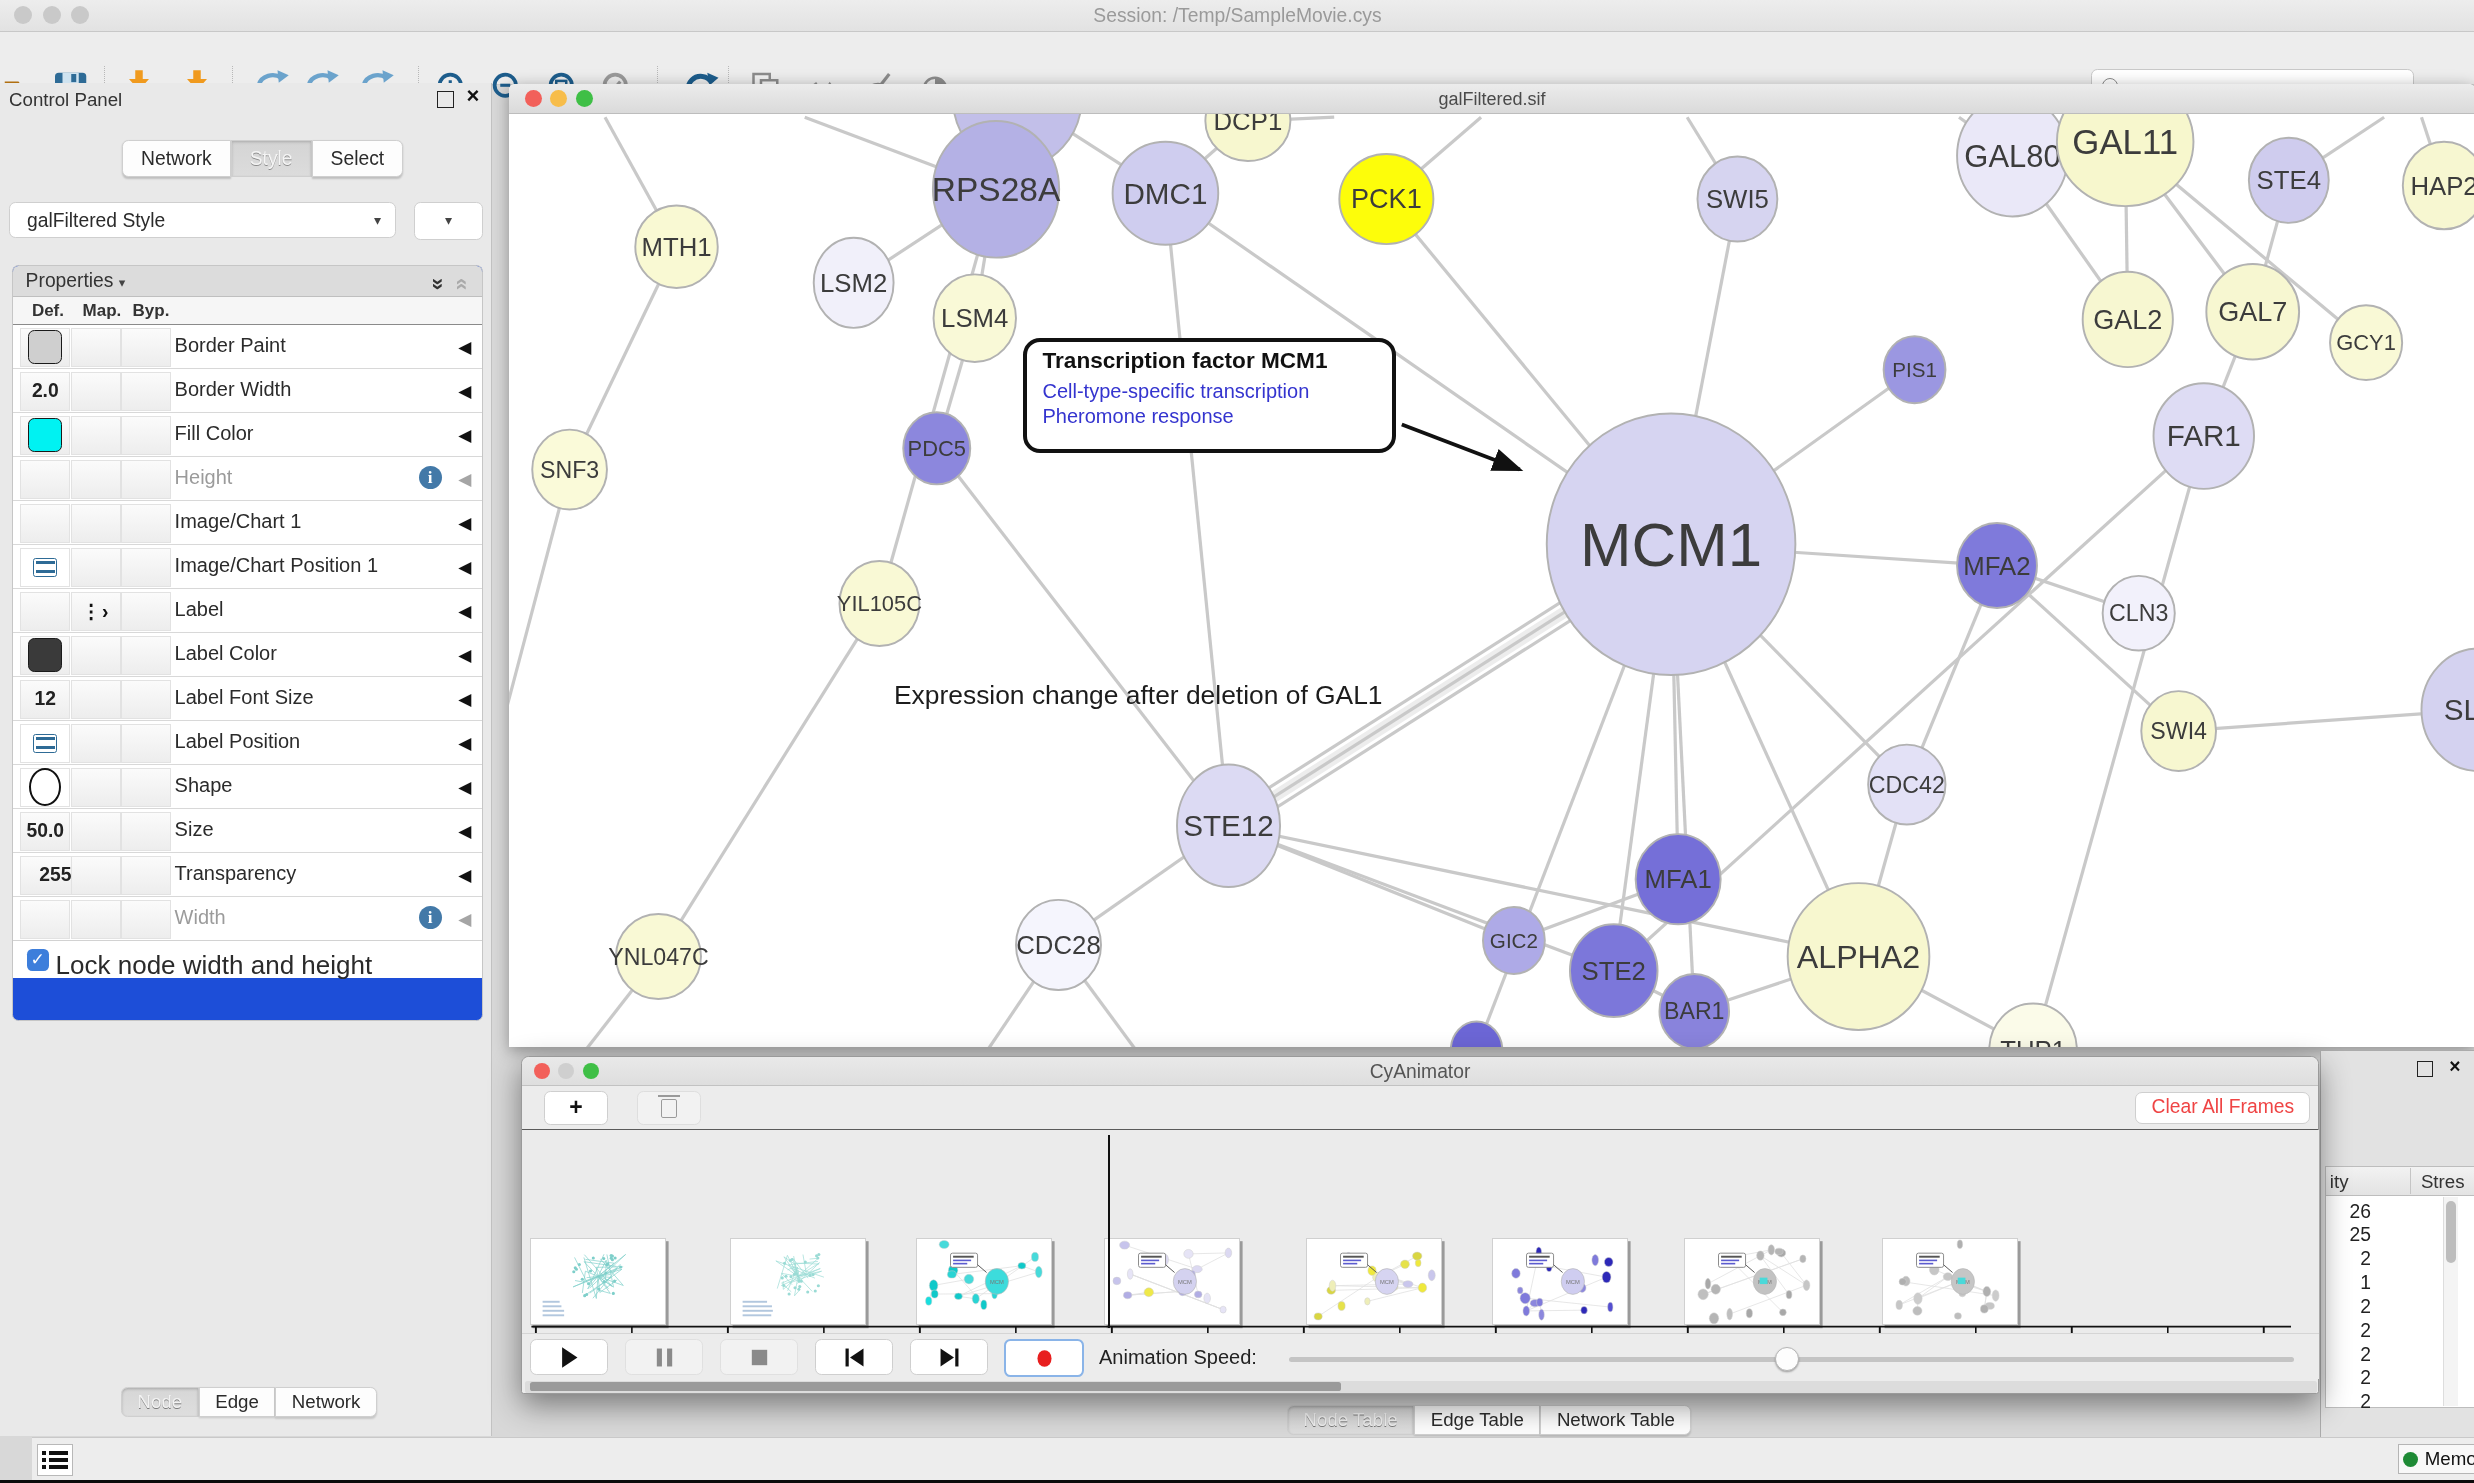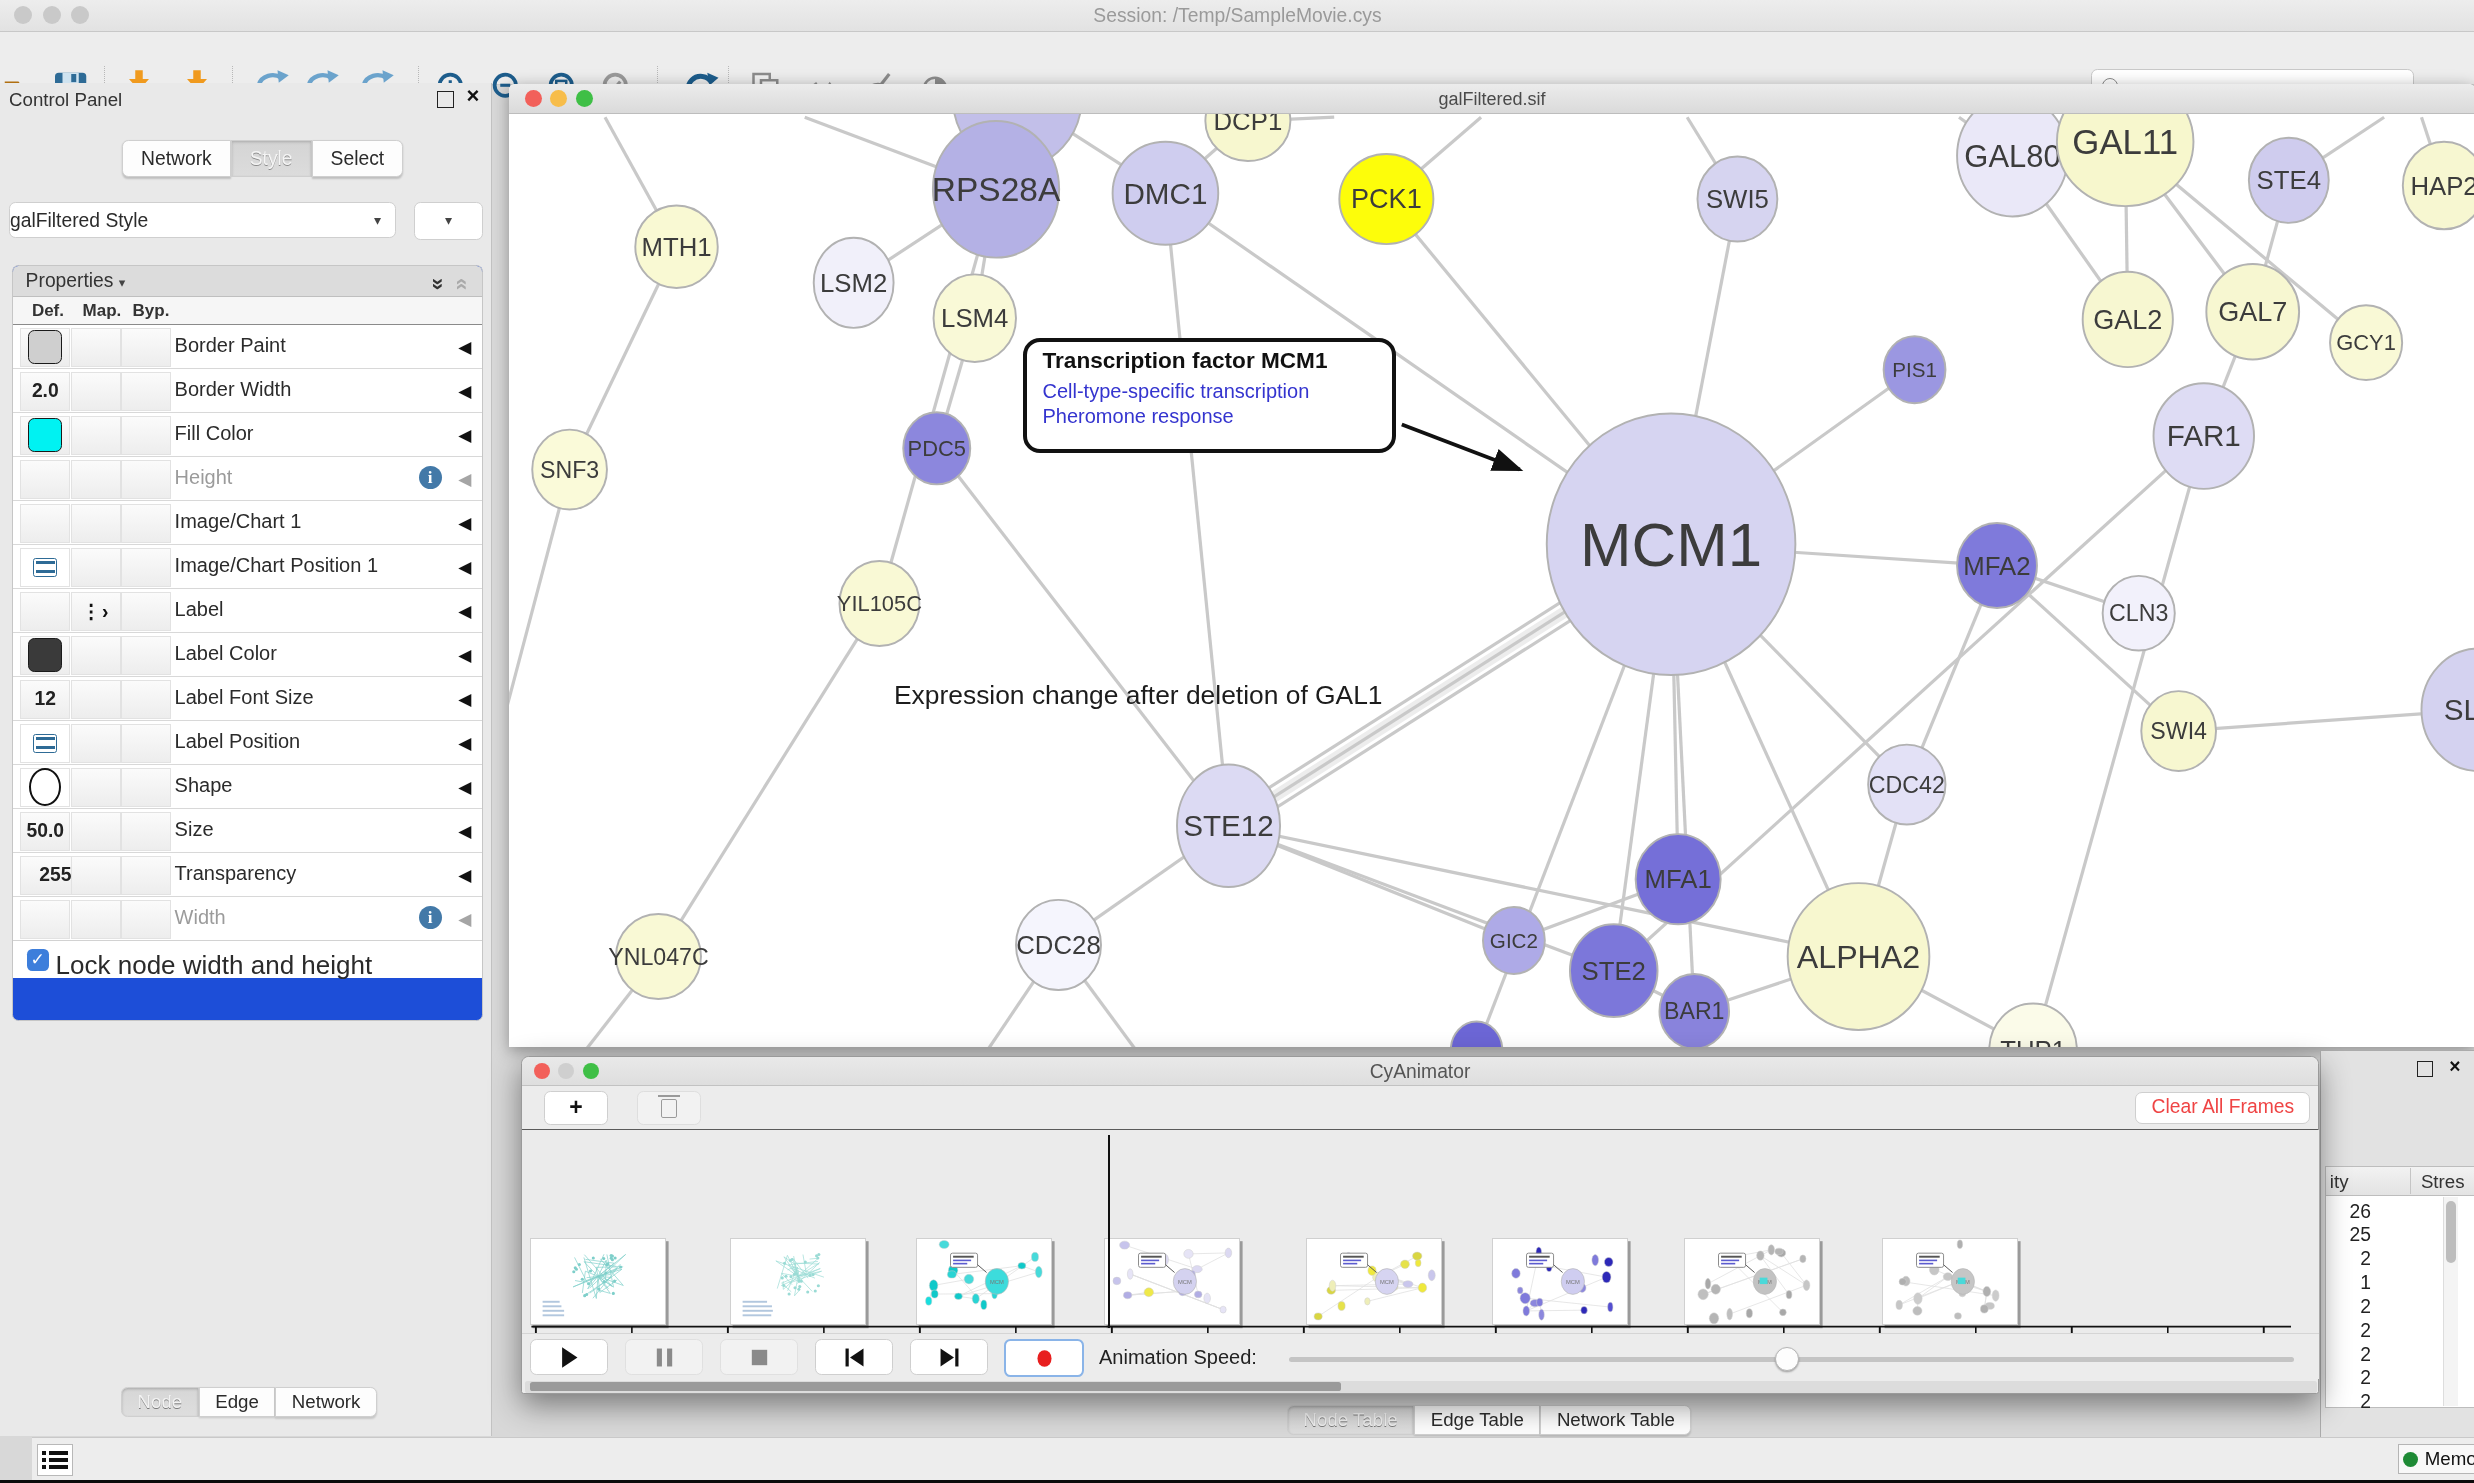--- a/index.html
+++ b/index.html
@@ -27,21 +27,21 @@
   .win-mini{position:absolute;width:15.5px;height:15.5px;border:1.9px solid #222;}
   .win-x{position:absolute;font-size:22px;font-weight:900;color:#111;line-height:15.5px;}
   #cp-tabs{position:absolute;left:122px;top:57px;display:flex;}
   .tab-btn{height:35px;padding:0 18px;display:flex;align-items:center;font-size:19.3px;background:#fdfdfd;
     border:0.6px solid #cfcfcf;box-shadow:0 1.3px 1.9px rgba(0,0,0,.18);}
   .tab-btn:first-child{border-radius:6.4px 0 0 6.4px;}
   .tab-btn:last-child{border-radius:0 6.4px 6.4px 0;}
   .tab-btn.pressed{background:linear-gradient(#d4d4d4,#dcdcdc);color:#f5f5f5;
     text-shadow:0 0.6px 0.6px rgba(120,120,120,.8);box-shadow:inset 0 1.3px 2.6px rgba(0,0,0,.18);}
   #style-combo{position:absolute;left:9px;top:119px;width:387px;height:36px;background:#fff;
-    border:1.3px solid #cfcfcf;border-radius:6.4px;font-size:19.3px;line-height:35px;box-sizing:border-box;}
+    border:1.3px solid #cfcfcf;border-radius:6.4px;font-size:19.3px;line-height:35px;padding-left:17px;box-sizing:border-box;}
   .combo-arrow{position:absolute;right:14px;top:0;font-size:14px;color:#444;}
   #style-drop-btn{position:absolute;left:414px;top:119px;width:67px;height:36px;background:#fff;
     border:1.3px solid #cfcfcf;border-radius:6.4px;text-align:center;font-size:14px;line-height:35px;color:#444;}
   #props-panel{position:absolute;left:11.6px;top:182px;width:469px;height:754px;background:#1d4ed8;
     border:1.3px solid #c6c6c6;border-radius:6.4px;overflow:hidden;}
   #props-header{position:relative;height:30px;background:#dcdcdc;border-bottom:0.6px solid #bfbfbf;
     font-size:19.3px;color:#333;line-height:30px;padding-left:13px;}
   .chev{position:absolute;top:2.6px;font-size:22px;font-weight:700;transform:rotate(90deg);}
   #props-colhdr{position:relative;height:27px;background:#f6f6f6;border-bottom:1.9px solid #8a8a8a;
     font-size:17px;font-weight:700;color:#333;}

